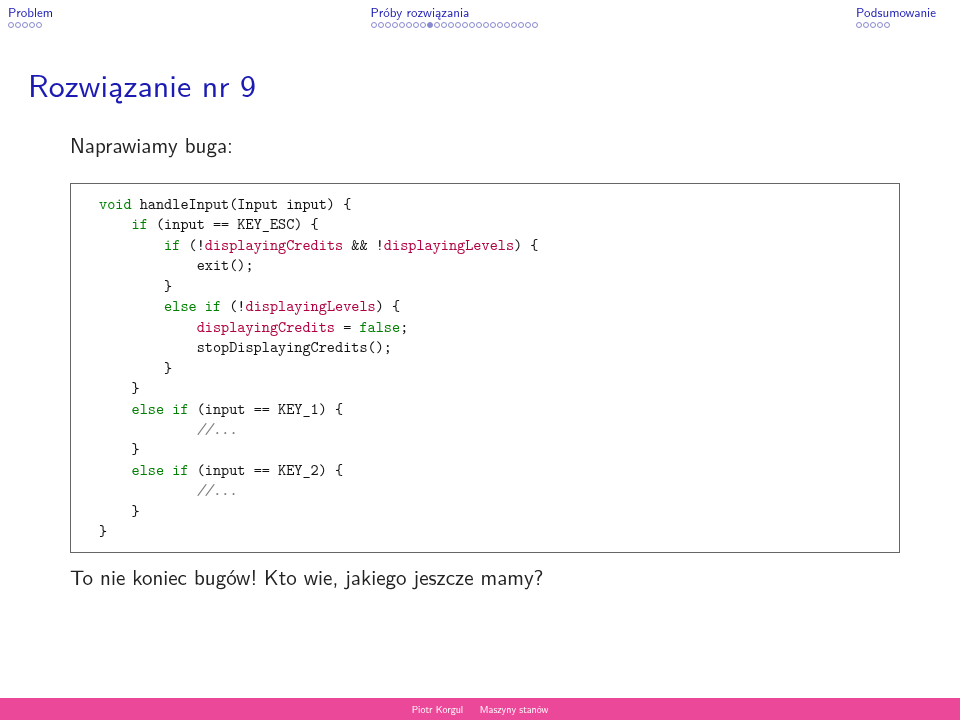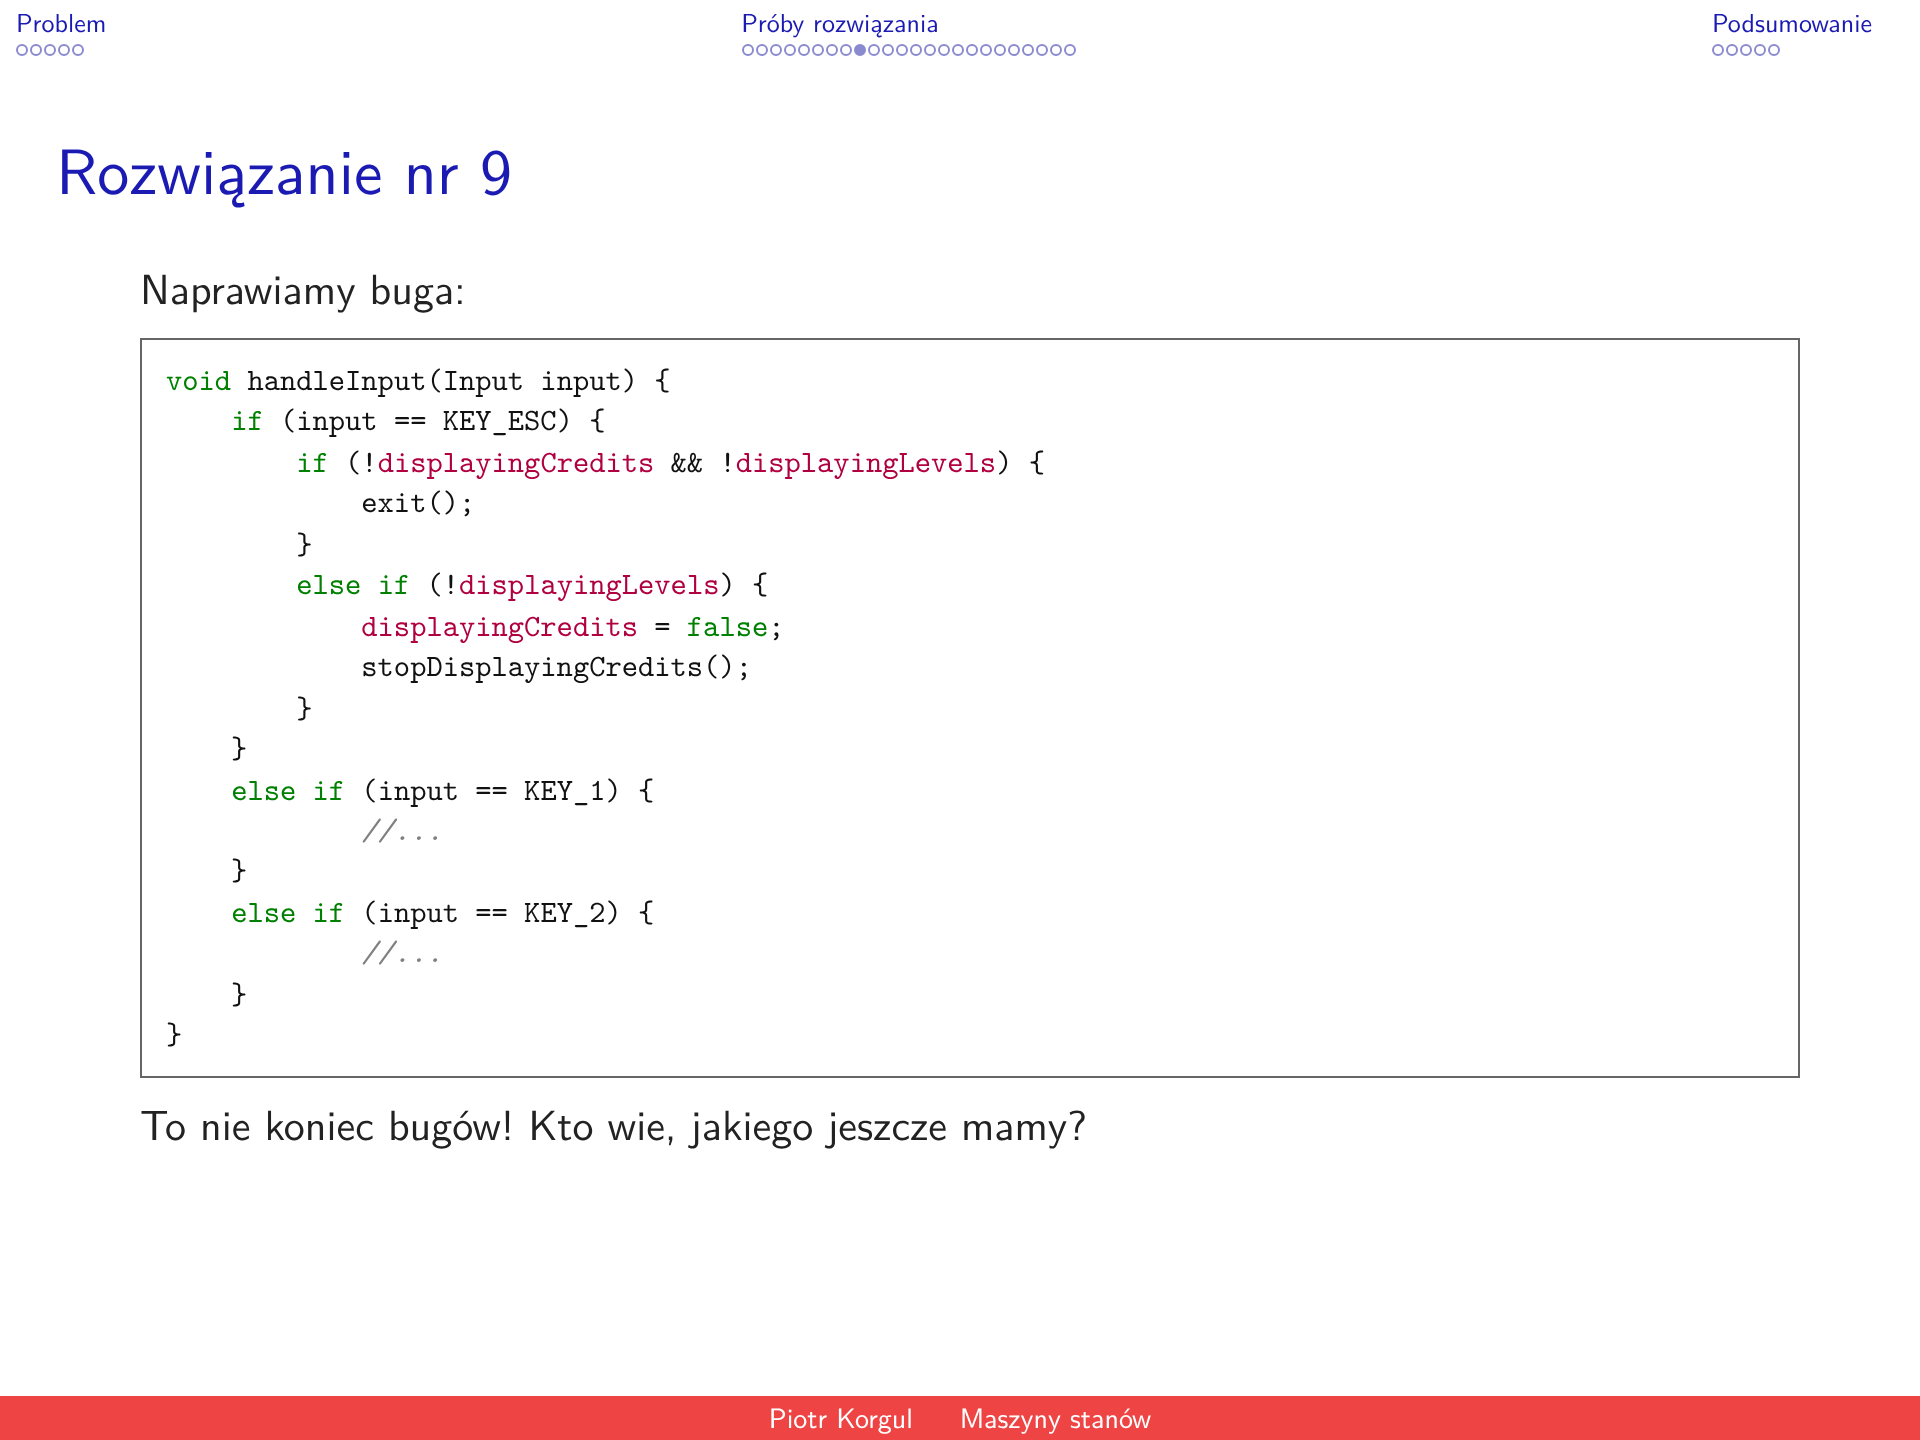--- a/index.html
+++ b/index.html
@@ -27,48 +27,48 @@
   }
   .dot.fill { background: #8a8ad0; }
   .slide-title {
     color: #1b1bb3;
     font-size: 32px;
     font-weight: 400;
     margin: 26px 0 22px 28px;
   }
   .subtitle {
     font-size: 21px;
-    margin: 0 0 10px 70px;
+    margin: 0 0 24px 70px;
     color: #222;
   }
   .codebox {
     margin: 0 60px 0 70px;
     border: 0.5px solid #666;
-    padding: 10px 12px 10px 12px;
+    padding: 10px 12px 10px 28px;
     font-family: "Latin Modern Mono", "Courier New", monospace;
     font-size: 15.5px;
     line-height: 1.32;
     white-space: pre;
     color: #111;
   }
   .kw { color: #008000; }
   .id { color: #b00040; }
   .cmt { color: #808080; font-style: italic; }
   .closing {
     font-size: 21px;
     margin: 8px 60px 0 70px;
     color: #222;
   }
   .footer {
     position: absolute;
     bottom: 0; left: 0; right: 0;
     height: 22px;
-    background: #ef4444;
+    background: #ec4899;
     color: #fff;
-    font-size: 14px;
+    font-size: 10px;
     text-align: center;
     line-height: 22px;
   }
 </style>
 </head>
 <body>
 
 <div class="nav">
   <div class="nav-item">
     <span class="nav-label">Problem</span>

